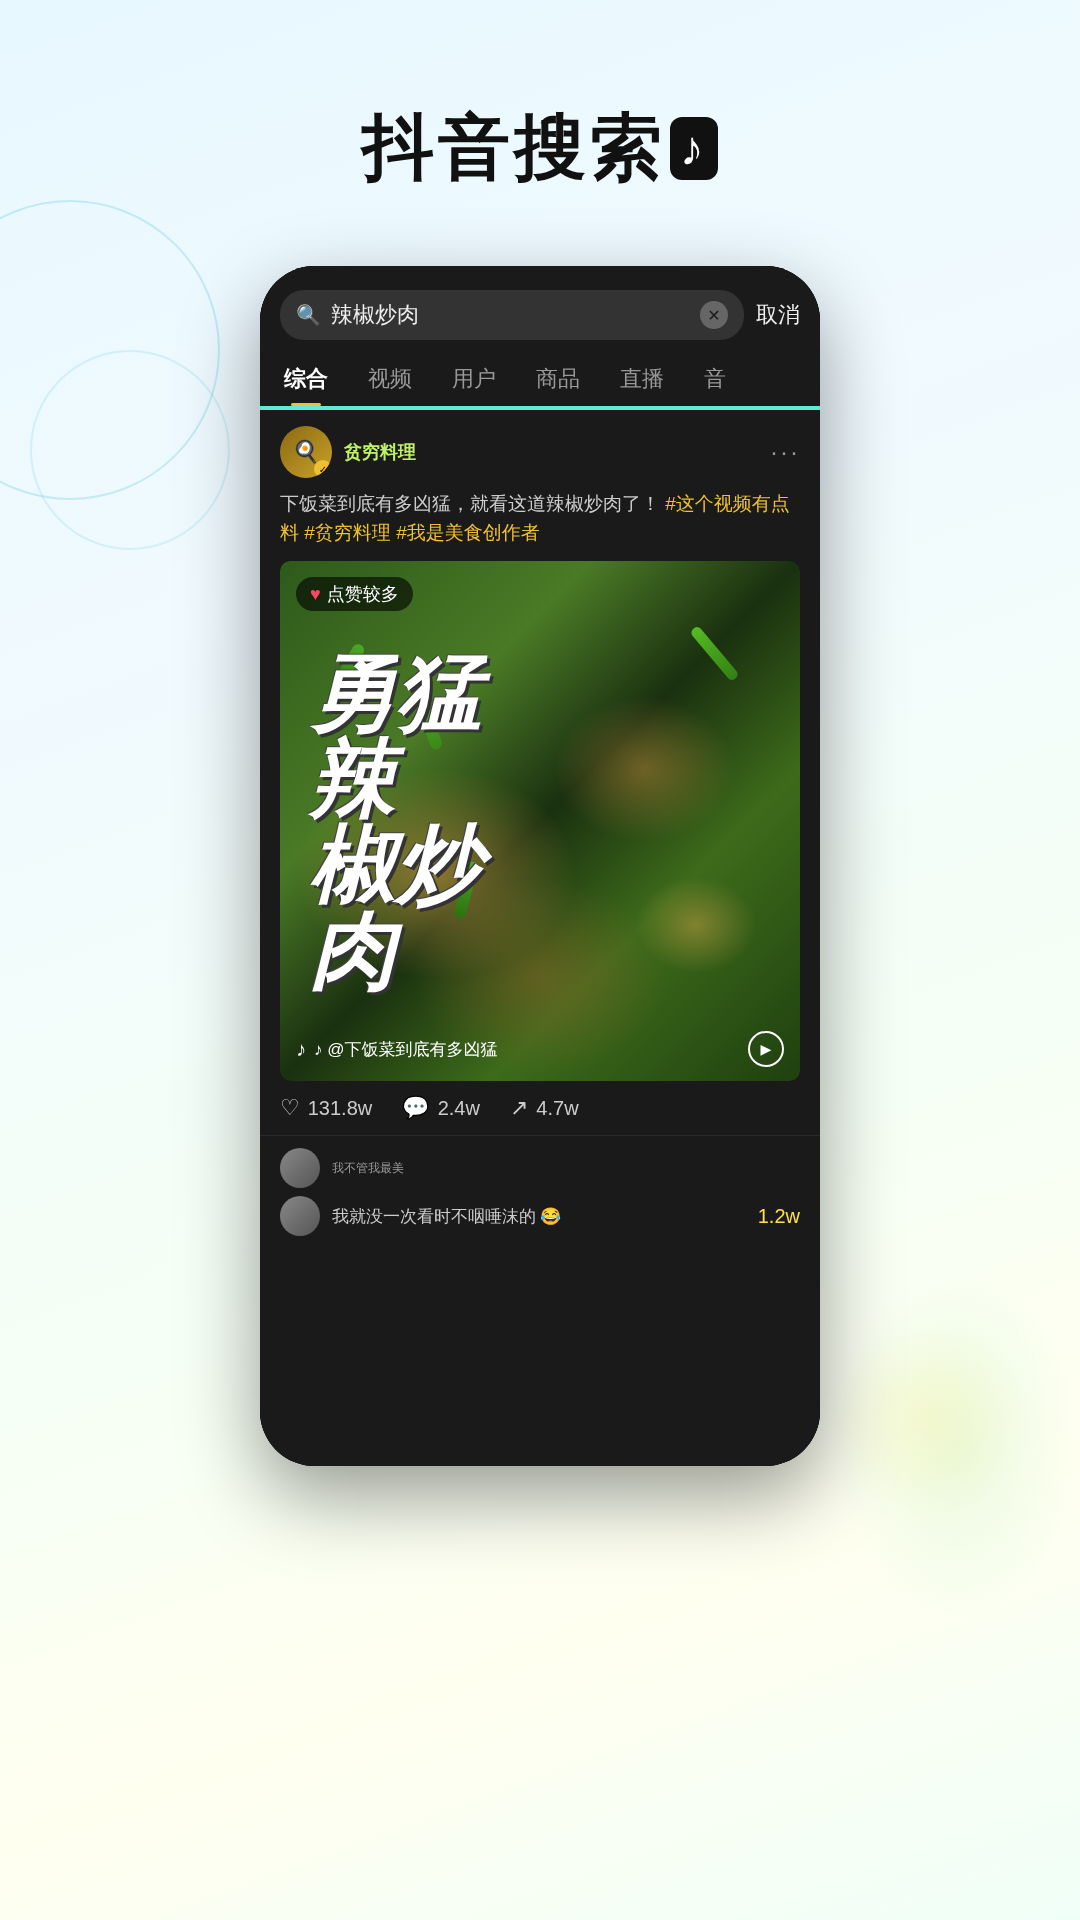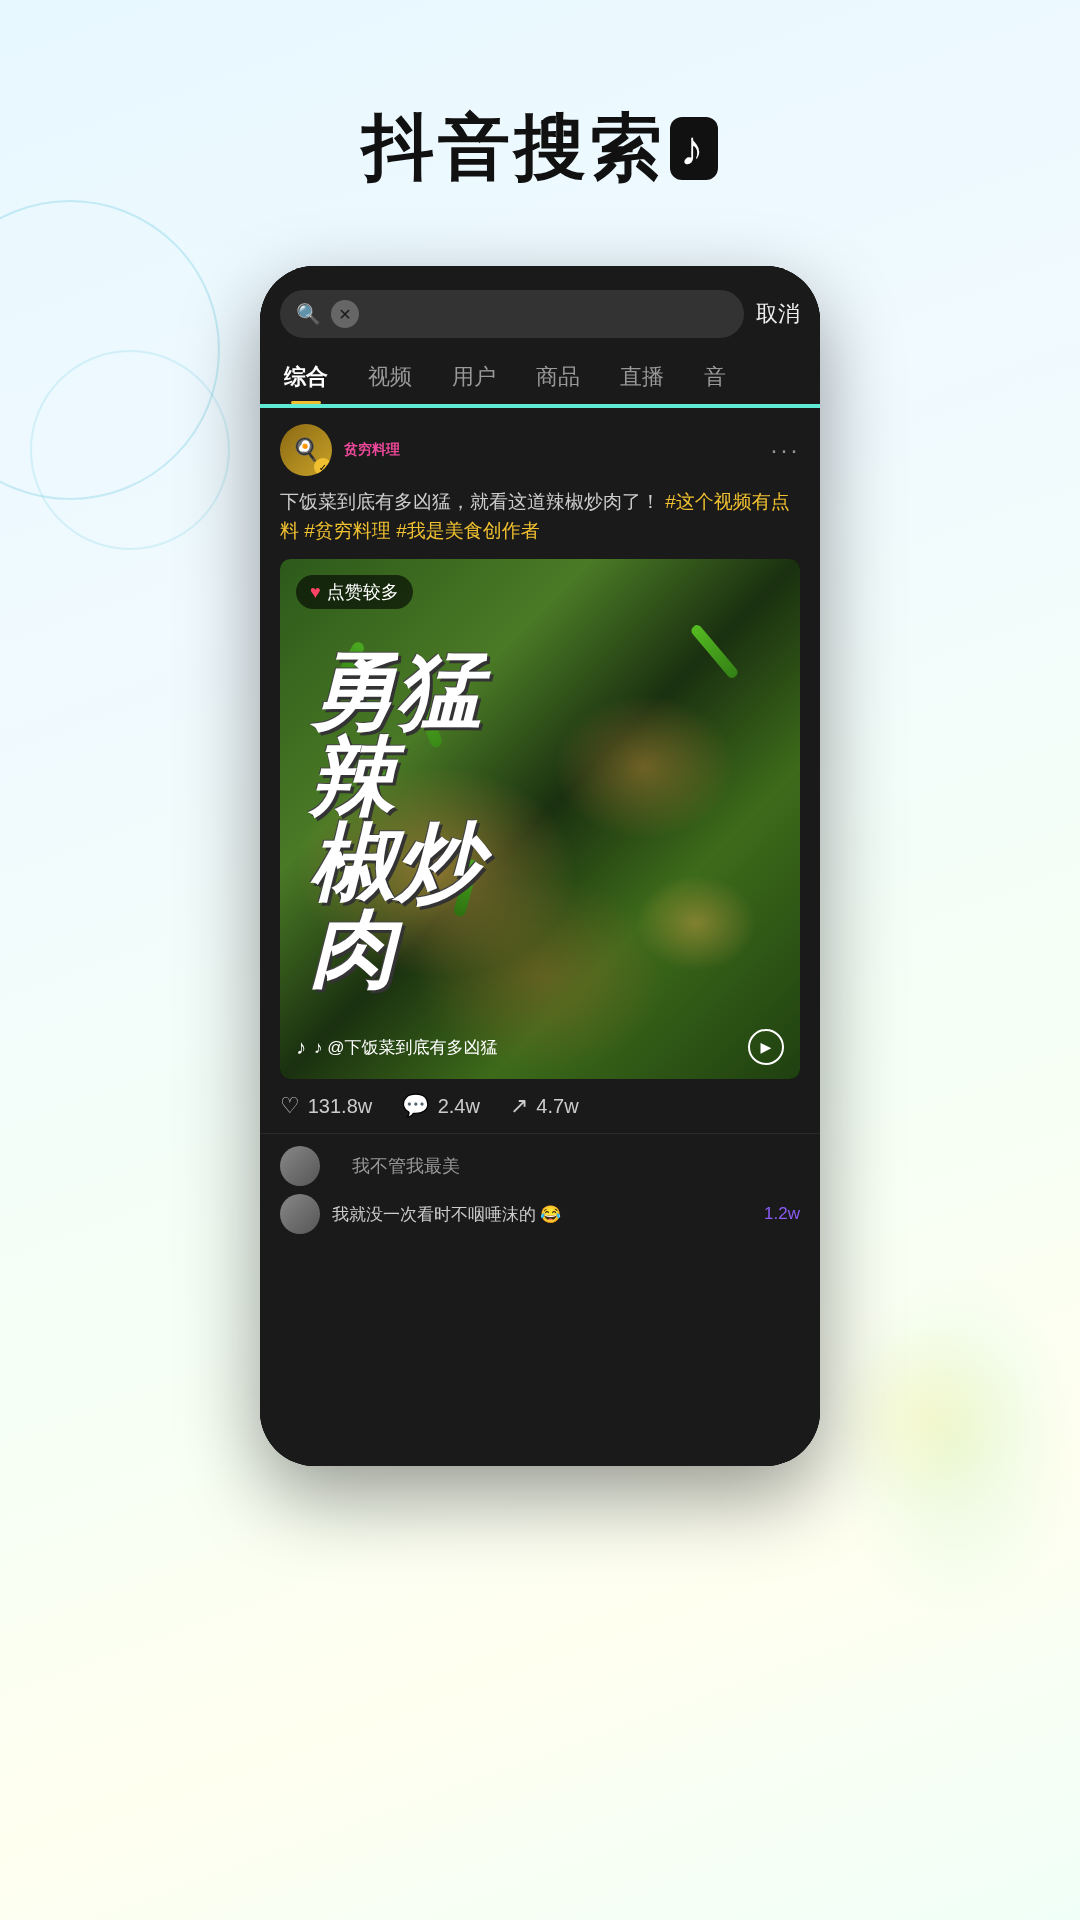--- a/index.html
+++ b/index.html
@@ -215,22 +215,22 @@
       width: 18px;
       height: 18px;
       background: #f0c030;
       border-radius: 50%;
       display: flex;
       align-items: center;
       justify-content: center;
       font-size: 10px;
     }
     .username {
-      color: #ec4899;
-      font-size: 14px;
+      color: #bef264;
+      font-size: 18px;
       font-weight: bold;
     }
     .more-dots {
       color: #999;
       font-size: 24px;
       letter-spacing: 2px;
     }
 
     
     .post-desc {
@@ -425,30 +425,29 @@
       height: 40px;
       border-radius: 50%;
       background: linear-gradient(135deg, #888, #555);
       flex-shrink: 0;
     }
     .comment-text-group {
       flex: 1;
     }
     .comment-username {
       color: #999;
-      font-size: 18px;
-      margin-left: 20px;
+      font-size: 12px;
     }
     .comment-body {
       color: #ccc;
       font-size: 17px;
     }
     .comment-likes {
-      color: #8b5cf6;
-      font-size: 17px;
+      color: #fde047;
+      font-size: 20px;
     }
 
     
     .tiktok-icon-badge {
       display: inline-block;
       background: #111;
       border-radius: 12px;
       padding: 4px 10px;
       font-size: 48px;
       color: white;
@@ -473,20 +472,21 @@
   </div>
 </div>
 
 <div class="phone-wrapper">
   <div class="phone">
     <div class="phone-screen">
 
       <div class="search-bar">
         <div class="search-input-wrapper">
           <span class="search-icon-inner">🔍</span>
+          <span class="search-text">辣椒炒肉</span>
           <div class="search-clear">
             <span>✕</span>
           </div>
         </div>
         <span class="search-cancel">取消</span>
       </div>
 
       <div class="tabs">
         <div class="tab active">
           <span>综合</span>

